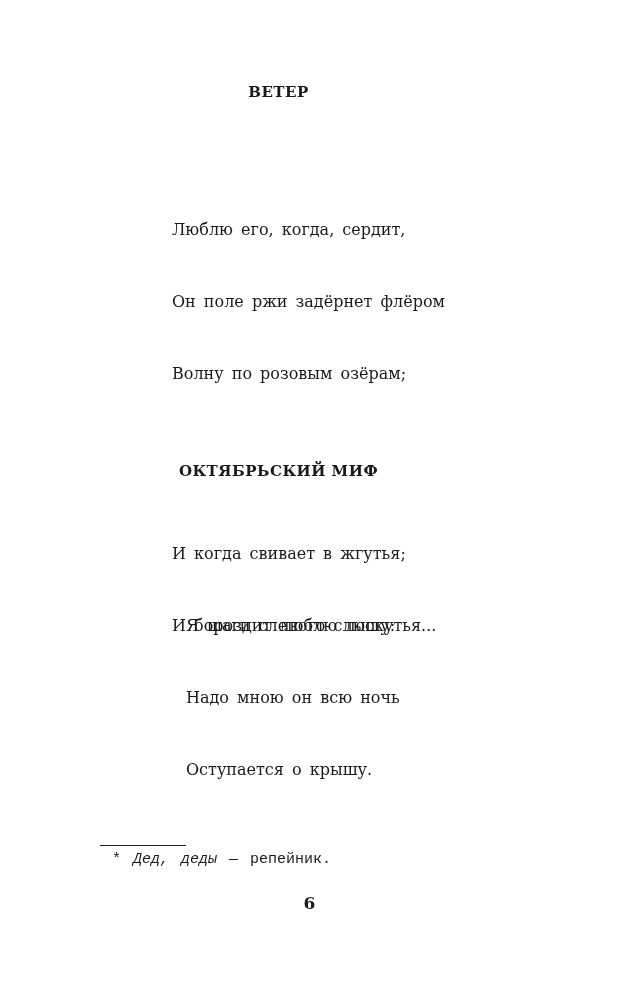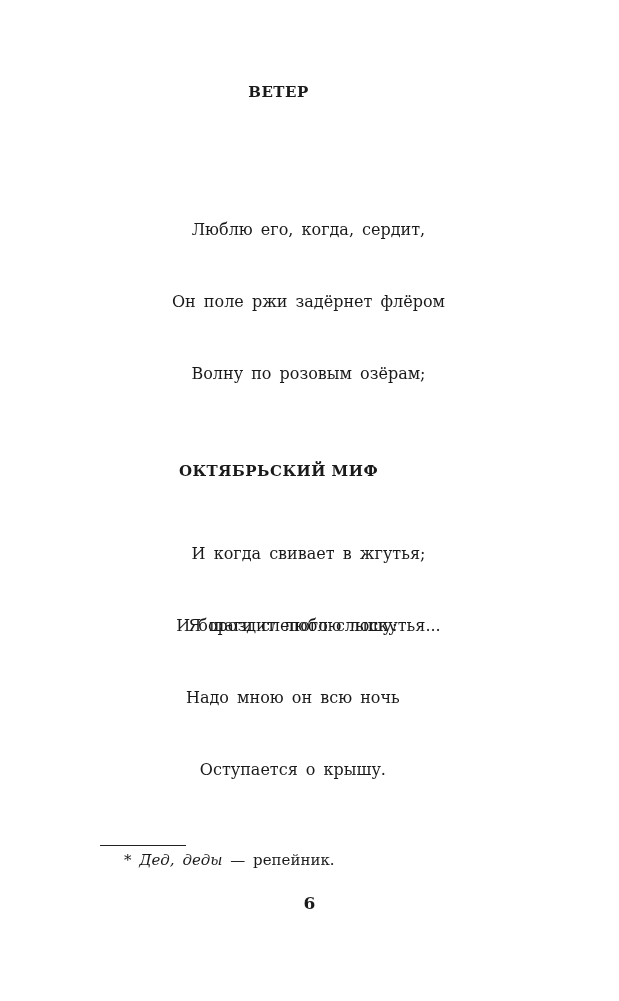--- a/index.html
+++ b/index.html
@@ -27,42 +27,42 @@
     }
     .poem {
       position: absolute;
       font-size: 16px;
       line-height: 24px;
       word-spacing: 3px;
       white-space: pre;
     }
     .stanza {
       margin: 0 0 12px 0;
-      text-align: center;
     }
     .stanza .line {
       display: block;
       height: 24px;
     }
     .rule {
       position: absolute;
       left: 100px;
       top: 845px;
       width: 86px;
       height: 0;
       border-top: 1px solid #222;
     }
     .footnote {
       position: absolute;
-      left: 124px;
+      left: 112px;
       top: 850px;
       font-size: 15px;
       line-height: 20px;
       word-spacing: 3px;
       white-space: pre;
+      font-family: Liberation Mono, monospace;
     }
     .footnote .it {
       font-style: italic;
     }
     .page-number {
       position: absolute;
       left: 0;
       width: 619px;
       top: 893px;
       text-align: center;

